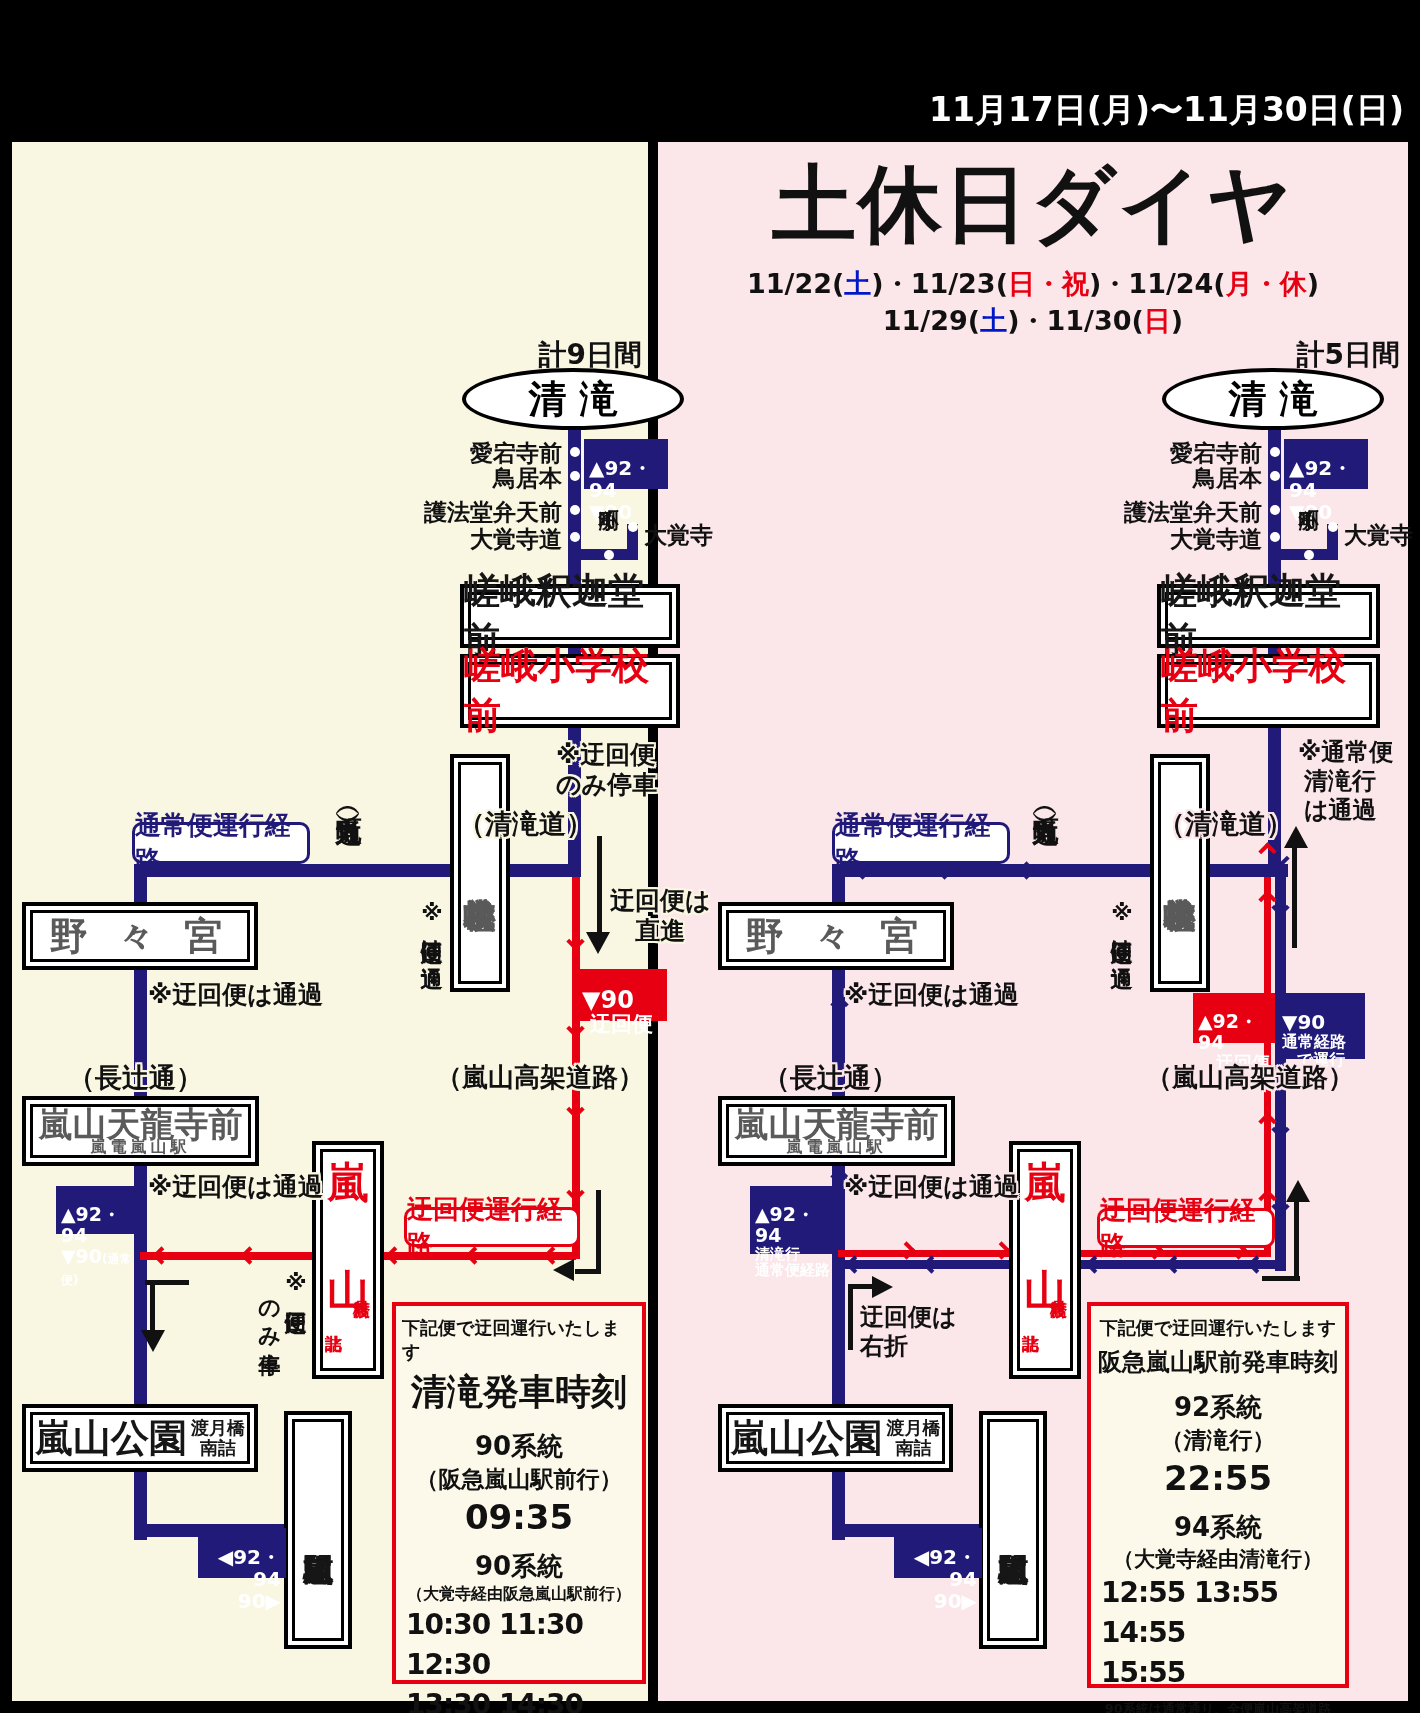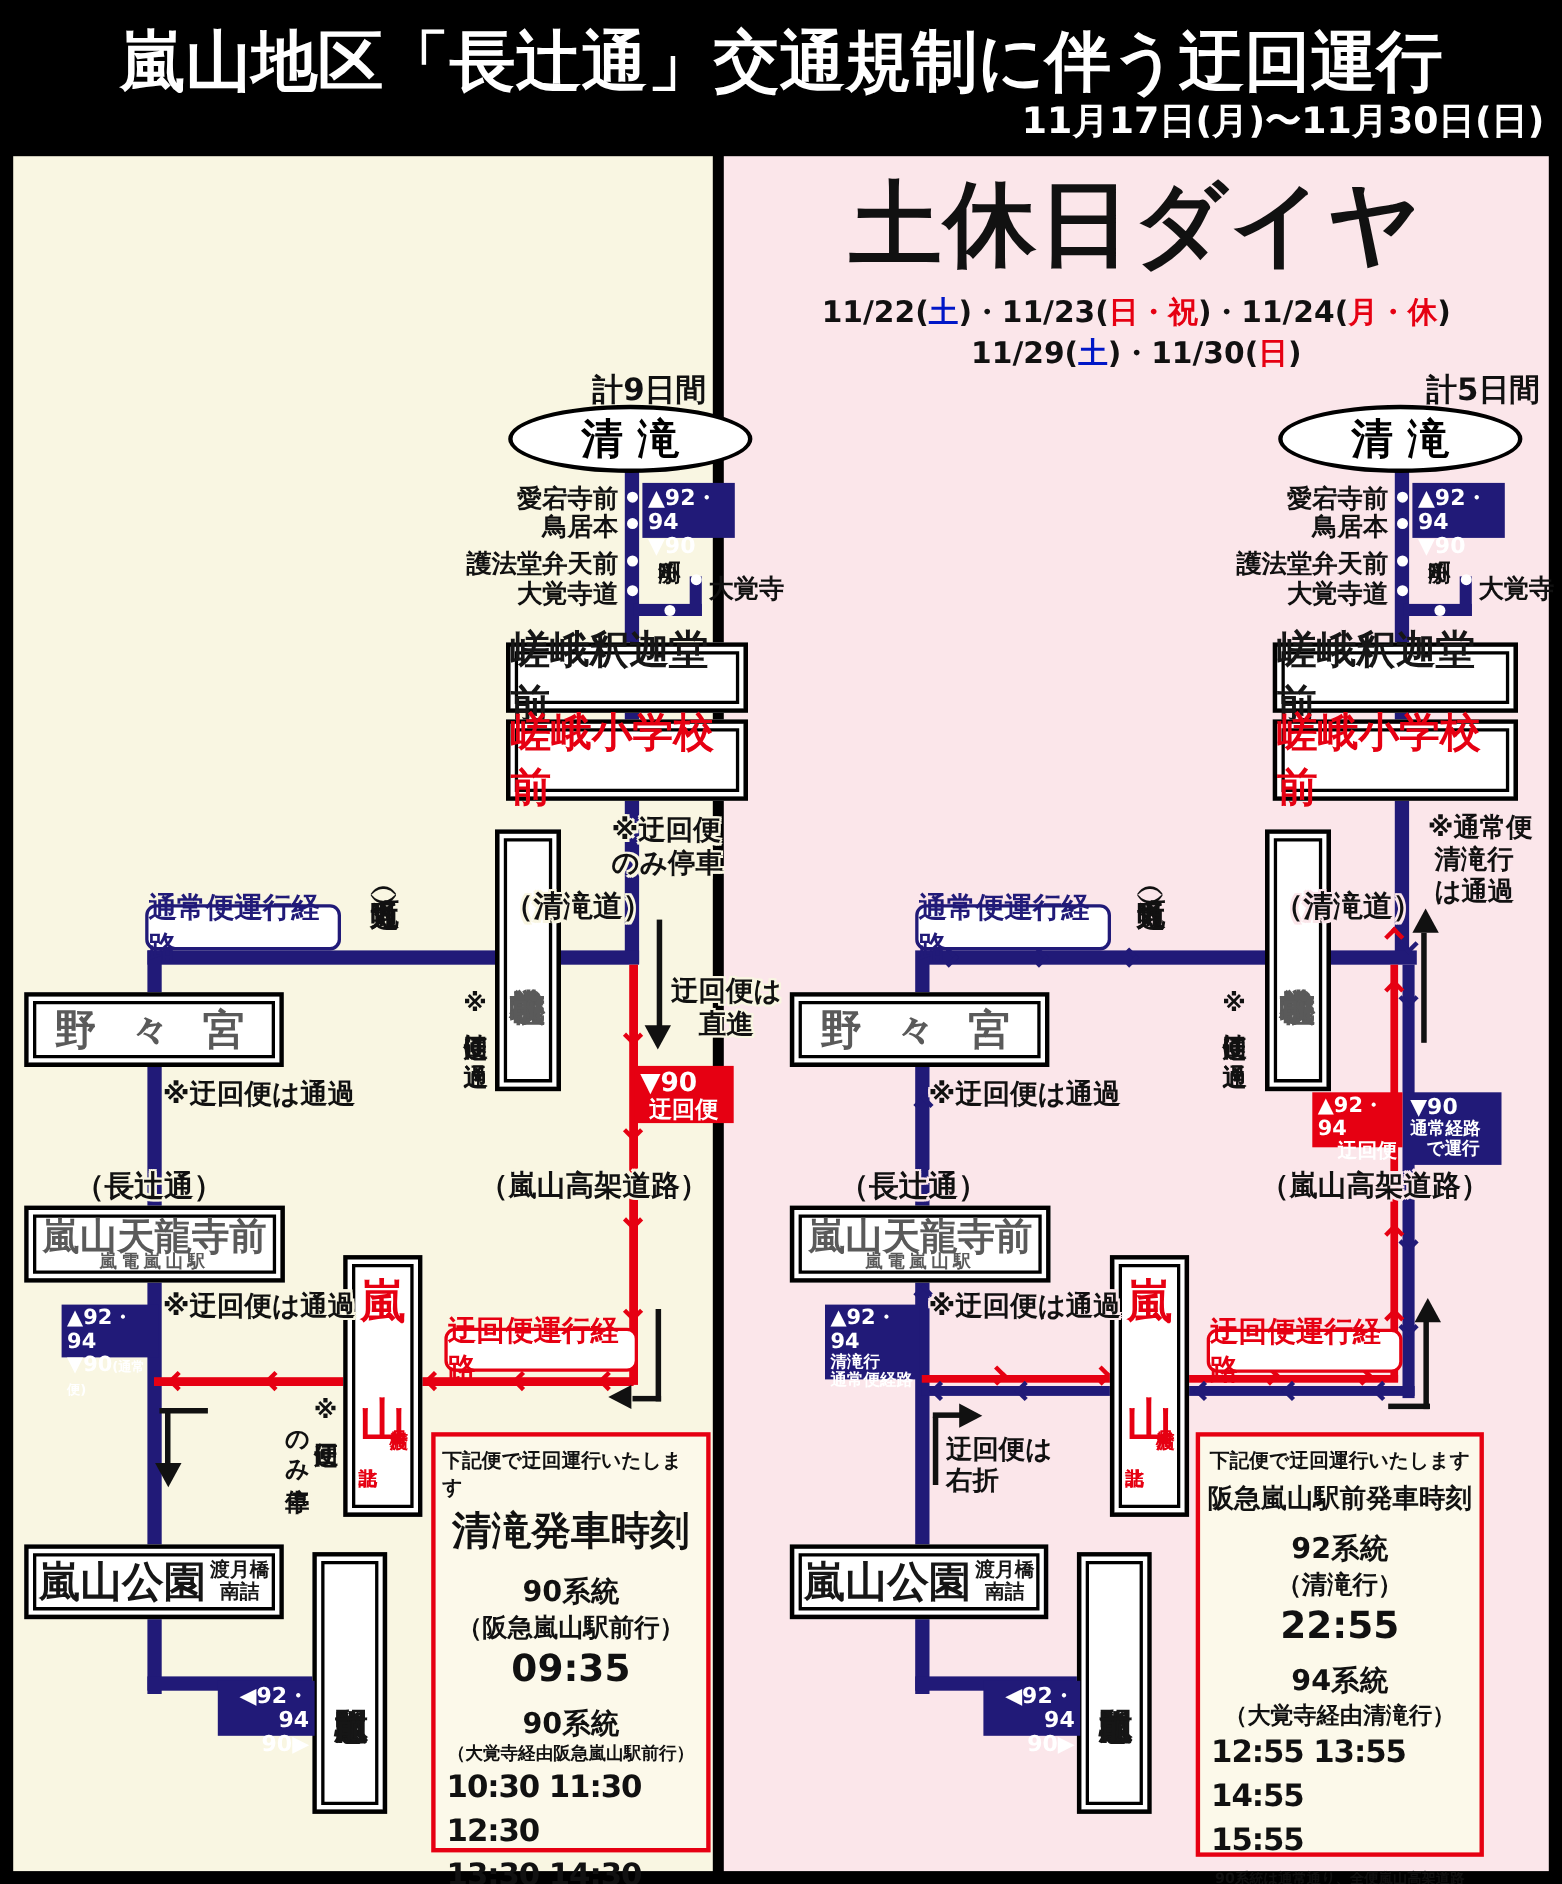--- a/index.html
+++ b/index.html
@@ -23,21 +23,21 @@
   
   .navy{background:#211a78;} .red{background:#e60012;} .blk{background:#111;}
   .linev,.lineh{z-index:1;}
   
   .stbox{background:#fff;border:4px solid #000;box-shadow:inset 0 0 0 4px #fff,inset 0 0 0 7px #000;
          display:flex;align-items:center;justify-content:center;z-index:5;}
   .txt-gray{color:#5a5a5a;} .txt-blk{color:#161616;} .txt-red{color:#e60012;}
   .vtext{writing-mode:vertical-rl;text-orientation:upright;}
   .oval{background:#fff;border:4px solid #000;border-radius:50%;display:flex;align-items:center;justify-content:center;z-index:5;}
   
-  .badge{color:#fff;z-index:6;line-height:1.1;padding:2px 5px;}
+  .badge{color:#fff;z-index:6;line-height:1.1;padding:18px 5px;}
   .navybg{background:#211a78;} .redbg{background:#e60012;}
   
   .routelbl{background:#fff;border:3px solid;border-radius:10px;display:flex;align-items:center;justify-content:center;z-index:6;font-size:26px;}
   .rl-n{border-color:#211a78;color:#211a78;} .rl-r{border-color:#e60012;color:#e60012;}
   
   .note{font-size:25px;color:#111;z-index:6;line-height:1.2;}
   .sh-c{text-shadow:-2px -2px 0 #f9f6e2,2px -2px 0 #f9f6e2,-2px 2px 0 #f9f6e2,2px 2px 0 #f9f6e2,0 -2px 0 #f9f6e2,0 2px 0 #f9f6e2,-2px 0 0 #f9f6e2,2px 0 0 #f9f6e2;}
   .sh-p{text-shadow:-2px -2px 0 #fbe6ea,2px -2px 0 #fbe6ea,-2px 2px 0 #fbe6ea,2px 2px 0 #fbe6ea,0 -2px 0 #fbe6ea,0 2px 0 #fbe6ea,-2px 0 0 #fbe6ea,2px 0 0 #fbe6ea;}
   .roadlbl{font-size:27px;color:#111;z-index:6;}
   .stoplbl{font-size:23px;color:#111;z-index:6;}
@@ -63,21 +63,20 @@
   .tt-dest-sm{font-size:16px;}
   .tt-time1{font-size:34px;margin-top:2px;}
   .tt-times{font-size:28px;width:100%;padding-left:8px;line-height:40px;letter-spacing:-1px;}
   .tt-note{font-size:13px;margin-top:8px;line-height:1.3;text-align:center;}
 </style>
 </head>
 <body>
 
 <div id="canvas">
 
-  <div class="abs hd-title ctr" style="left:0;top:16px;width:1420px;">嵐山地区「長辻通」交通規制に伴う迂回運行</div>
   <div class="abs hd-period rgt" style="left:700px;top:88px;width:704px;">11月17日(月)〜11月30日(日)</div>
 
   <div id="panelL" class="panel"></div>
   <div id="panelR" class="panel"></div>
 
   <div class="abs pn-total rgt" style="left:450px;top:336px;width:192px;">計9日間</div>
 
   <div class="abs navy linev" style="left:568px;top:426px;width:13px;height:450px;"></div>
   <div class="abs oval" style="left:462px;top:368px;width:222px;height:62px;font-size:38px;">
       <span>清 滝</span>

